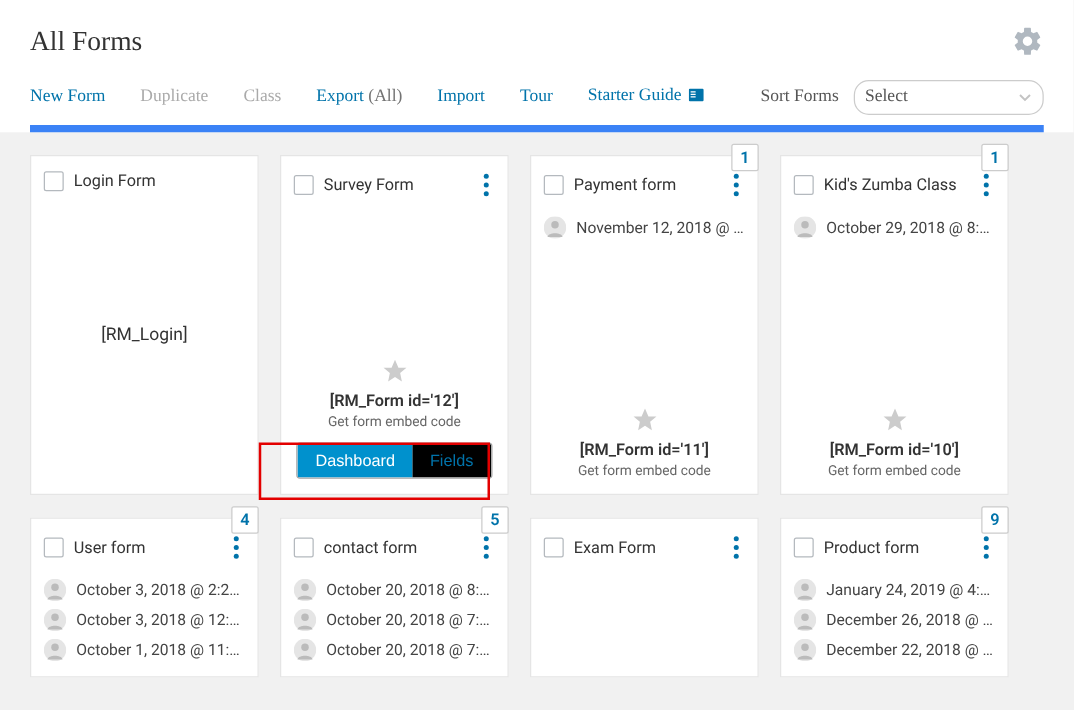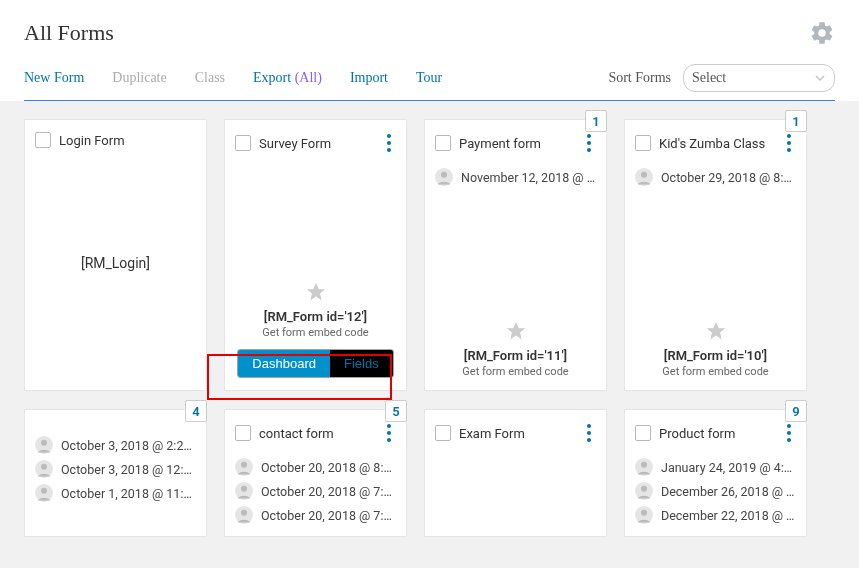--- a/index.html
+++ b/index.html
@@ -1,25 +1,25 @@
 <!DOCTYPE html>
 <html><head>
 <meta charset="utf-8">
 <style>
   * { box-sizing: border-box; margin: 0; padding: 0; }
   body { font-family: -apple-system, BlinkMacSystemFont, "Segoe UI", Roboto, sans-serif; background: #f1f1f1; width: 859px; height: 568px; overflow: hidden; }
   .page { background: #fff; padding: 20px 24px 0 24px; font-family: Liberation Serif, serif; }
   .header { display: flex; align-items: center; justify-content: space-between; margin-bottom: 18px; }
   .header h1 { font-size: 22px; font-weight: 400; color: #333; }
   .gear-wrap { width: 26px; height: 26px; }
-  .toolbar { display: flex; align-items: center; gap: 0; font-size: 14px; border-bottom: 1px solid #3b82f6; padding-bottom: 8px;}
+  .toolbar { display: flex; align-items: center; gap: 0; font-size: 14px; border-bottom: 6px solid #3b82f6; padding-bottom: 8px;}
   .toolbar .link { margin-right: 28px; cursor: pointer; }
   .toolbar .blue { color: #0073aa; }
   .toolbar .gray { color: #aaa; }
-  .toolbar .dark { color: #8b5cf6; margin-top: 20px; }
+  .toolbar .dark { color: #737373; margin-top: 20px; }
   .toolbar .spacer { flex: 1; }
   .toolbar .sort-label { color: #555; margin-right: 12px; font-size: 14px;}
   .select-box { display: flex; align-items: center; justify-content: space-between; width: 152px; height: 28px; border: 1px solid #ccc; border-radius: 12px; padding: 0 8px; color: #555; font-size: 14px; background: #fff; cursor: pointer; }
   .select-box svg { opacity: 0.5; }
   .starter-icon { display: inline-block; vertical-align: -2px; margin-left: 2px;}
   .grid-area { background: #f1f1f1; padding: 18px 24px; display: grid; grid-template-columns: repeat(4, 183px); grid-auto-rows: auto; gap: 18px 17px; }
   .card { background: #fff; border: 1px solid #e5e5e5; position: relative; padding: 12px 10px; display: flex; flex-direction: column; }
   .card-tall { height: 272px; }
   .card-short { min-height: 120px; }
   .badge { position: absolute; top: -10px; right: -1px; background: #fff; border: 1px solid #ccc; border-radius: 2px; width: 22px; height: 22px; display: flex; align-items: center; justify-content: center; font-size: 13px; color: #0073aa; font-weight: 600; }
@@ -60,20 +60,31 @@
   </div>
   <div class="toolbar">
     <span class="link blue">New Form</span>
     <span class="link gray">Duplicate</span>
     <span class="link gray">Class</span>
     <span class="link">
       <span class="blue">Export</span><span class="dark"> (All)</span>
     </span>
     <span class="link blue">Import</span>
     <span class="link blue">Tour</span>
+    <span class="link blue">
+      <span>Starter Guide</span>
+      <span class="starter-icon">
+        <svg width="12" height="12" viewBox="0 0 12 12">
+            <rect x="0" y="1" width="12" height="10" rx="1" fill="#0073aa"></rect>
+            <rect x="1.5" y="3" width="4" height="1" fill="#fff"></rect>
+            <rect x="1.5" y="5" width="4" height="1" fill="#fff"></rect>
+            <rect x="1.5" y="7" width="4" height="1" fill="#fff"></rect>
+          </svg>
+      </span>
+    </span>
     <span class="spacer"></span>
     <span class="sort-label">Sort Forms</span>
     <div class="select-box">
       <span>Select</span>
       <svg width="12" height="12" viewBox="0 0 12 12">
           <path d="M2 4 L6 8 L10 4" stroke="#888" stroke-width="1.5" fill="none"></path>
         </svg>
     </div>
   </div>
 </div>
@@ -170,20 +181,29 @@
       <div class="star"><svg viewBox="0 0 24 24">
             <path d="M12 2l3 7h7l-5.5 4.5L18 21l-6-4-6 4 1.5-7.5L2 9h7z"></path>
           </svg></div>
       <div class="shortcode">[RM_Form id='10']</div>
       <div class="embed-link">Get form embed code</div>
     </div>
   </div>
 
   <div class="card card-short">
     <div class="badge">4</div>
+    <div class="card-head">
+      <div class="checkbox"></div>
+      <div class="card-title">User form</div>
+      <div class="kebab">
+          <span></span>
+          <span></span>
+          <span></span>
+        </div>
+    </div>
     <div class="entries">
       <div class="entry">
           <span class="avatar"><svg viewBox="0 0 24 24">
               <circle cx="12" cy="12" r="12" fill="#e5e5e5"></circle>
               <circle cx="12" cy="9" r="4" fill="#bbb"></circle>
               <path d="M4 22c1-5 15-5 16 0z" fill="#bbb"></path>
             </svg></span>
           <span class="entry-text">October 3, 2018 @ 2:23 ...</span>
         </div>
       <div class="entry">

